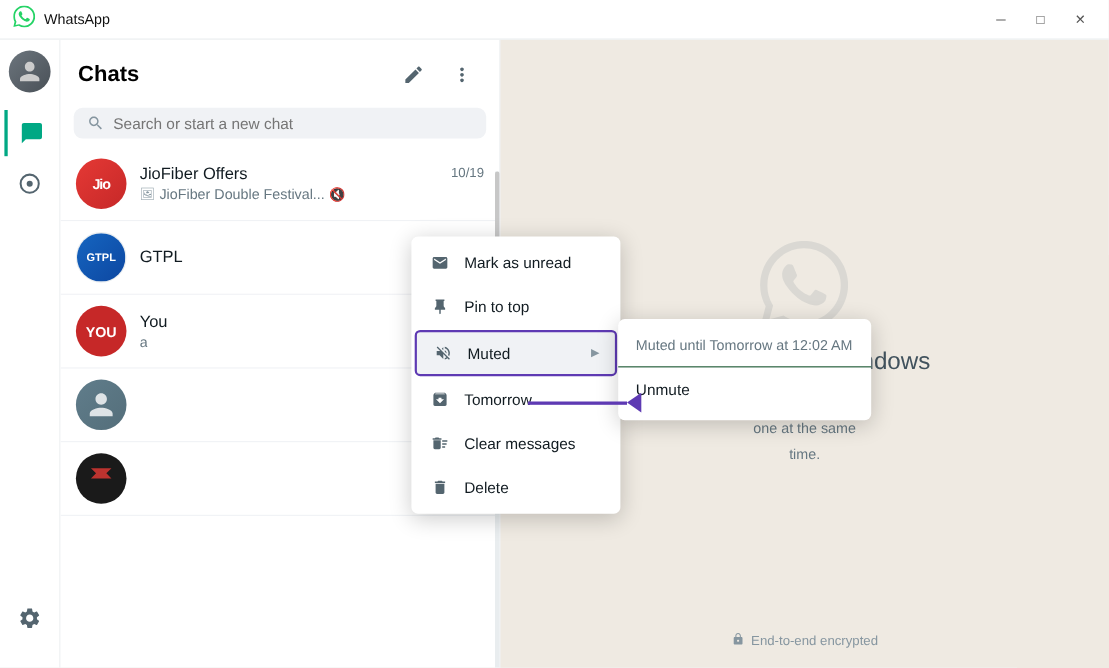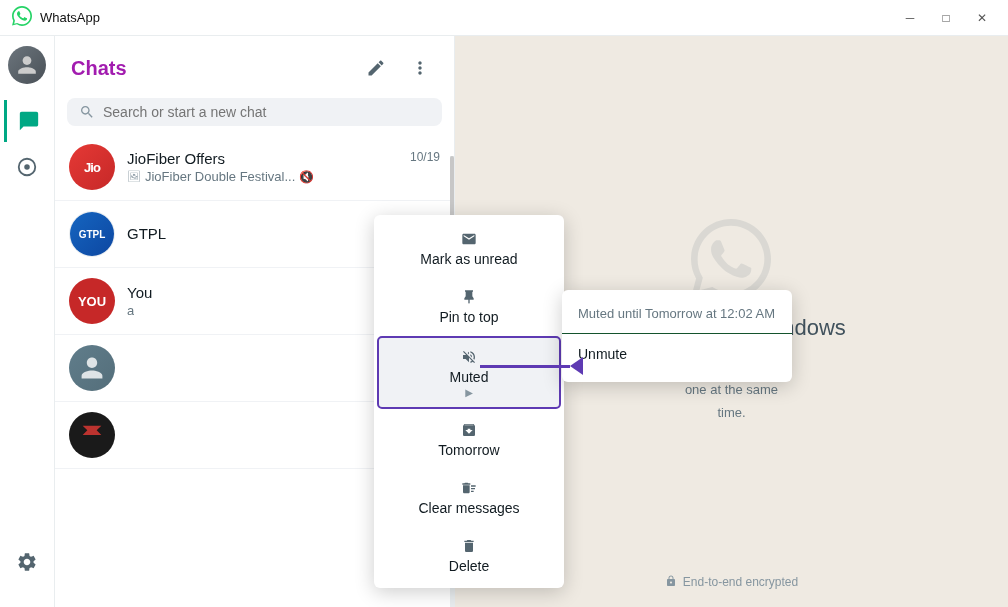--- a/index.html
+++ b/index.html
@@ -101,21 +101,21 @@
       position: relative;
     }
     .chat-panel-header {
       padding: 14px 16px 8px;
       display: flex;
       align-items: center;
     }
     .chat-panel-title {
       font-size: 20px;
       font-weight: 600;
-      color: #a21caf;
+      color: #000000;
       flex: 1;
     }
     .chat-panel-actions {
       display: flex;
       gap: 8px;
     }
     .chat-panel-action {
       width: 36px; height: 36px;
       display: flex; align-items: center; justify-content: center;
       border-radius: 50%;
@@ -268,23 +268,22 @@
       z-index: 200;
       padding: 4px 0;
     }
     .context-item {
       display: flex;
       align-items: center;
       padding: 10px 16px;
       cursor: pointer;
       font-size: 14px;
       color: #111b21;
-      gap: 2px;
+      gap: 12px;
       position: relative;
-      flex-direction: column;
     }
     .context-item.highlighted {
       background: #f0f2f5;
       border: 2px solid #5e3ab3;
       border-radius: 4px;
       margin: 0 2px;
     }
     .context-item-icon {
       width: 20px; height: 20px;
       display: flex; align-items: center; justify-content: center;

